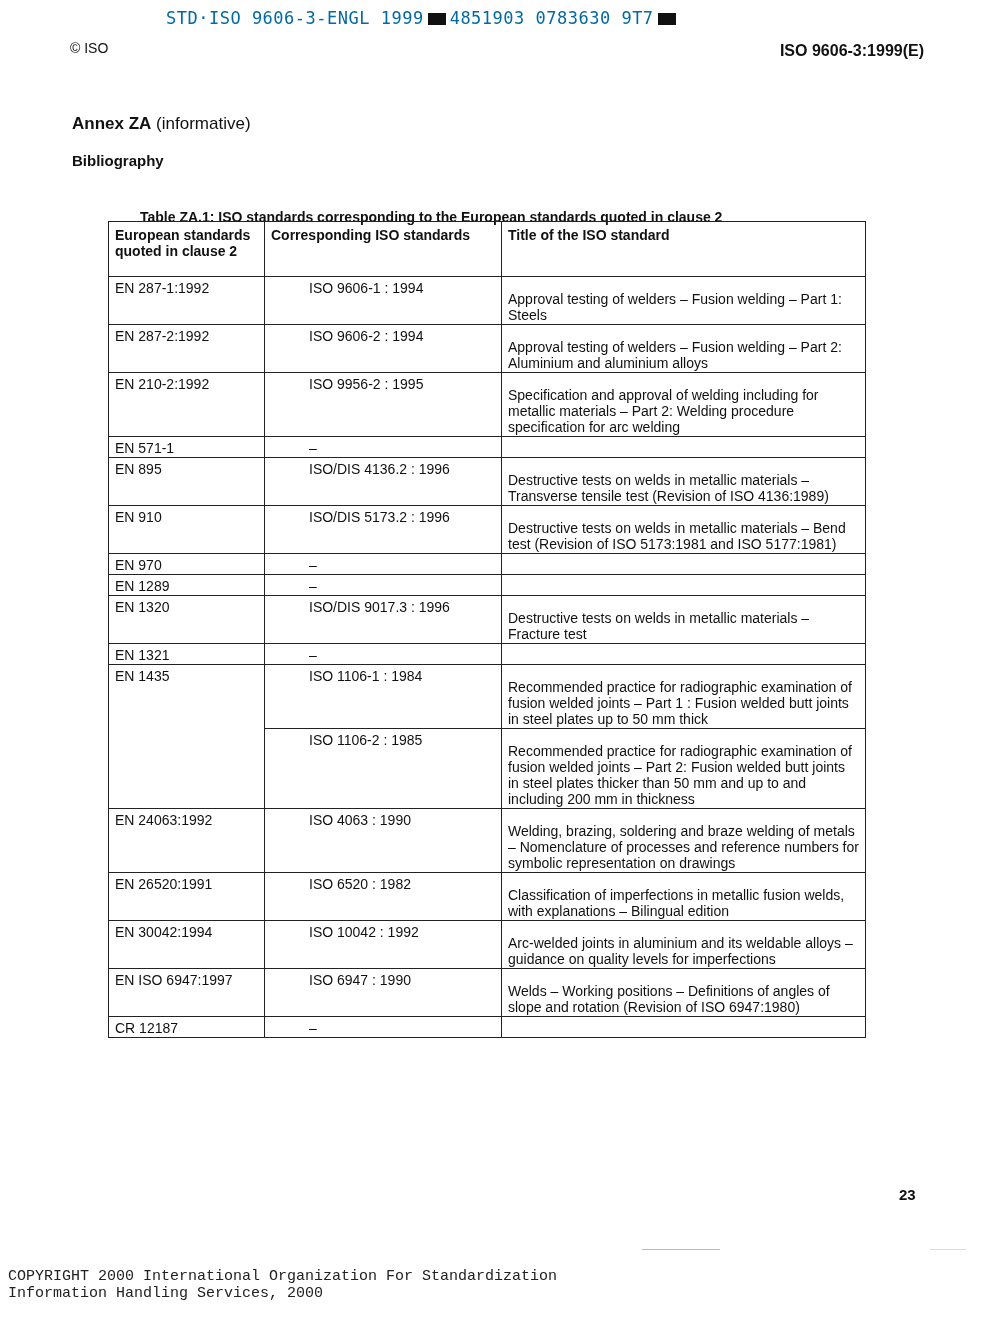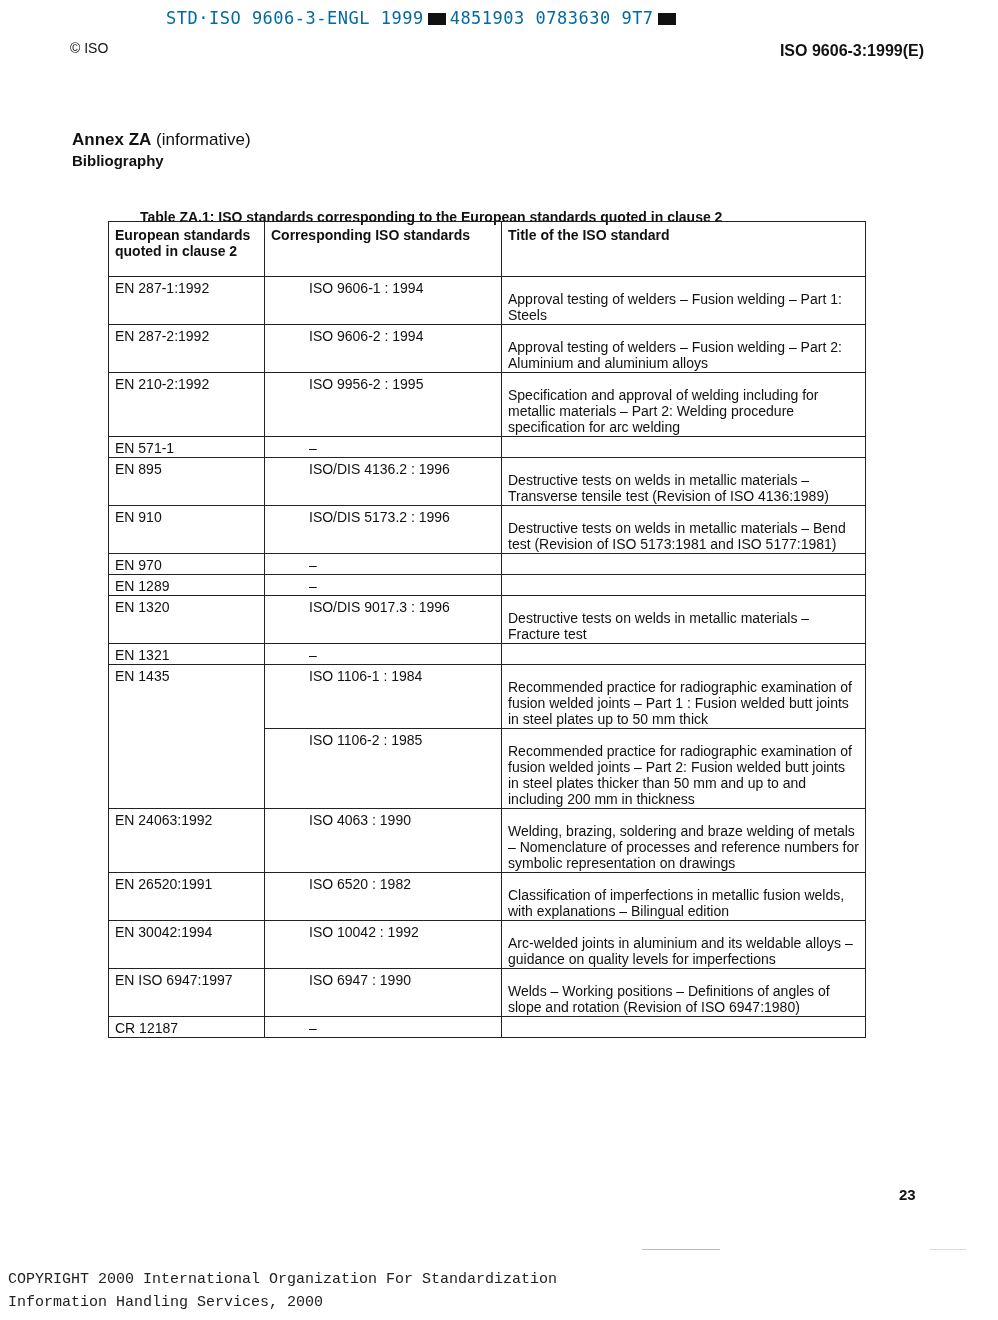--- a/index.html
+++ b/index.html
@@ -8,21 +8,21 @@
       font-family: "Liberation Sans", sans-serif; color: #111;
     }
     .scanline {
       position: absolute; left: 166px; top: 8px;
       font-family: "DejaVu Sans Mono", monospace; font-size: 17px; letter-spacing: 0.5px;
       color: #0369a1; white-space: pre;
     }
     .scanline .blk { display: inline-block; width: 18px; height: 12px; background: #111; vertical-align: middle; margin: 0 4px; }
     .hdr-left { position: absolute; left: 70px; top: 40px; font-size: 14px; }
     .hdr-right { position: absolute; right: 74px; top: 42px; font-size: 16px; font-weight: bold; }
-    .annex { position: absolute; left: 72px; top: 114px; font-size: 17px; margin-top: 16px; }
+    .annex { position: absolute; left: 72px; top: 114px; font-size: 17px; }
     .annex b { font-weight: bold; }
     .biblio { position: absolute; left: 72px; top: 152px; font-size: 15px; font-weight: bold; }
     .caption { position: absolute; left: 140px; top: 189px; font-size: 14px; font-weight: bold; margin-top: 20px; }
 
     table.std {
       position: absolute; left: 68px; top: 221px; width: 758px;
       border-collapse: collapse; font-size: 14px; line-height: 16px; margin-left: 40px;
     }
     table.std td, table.std th {
       border: 1.5px solid #222; vertical-align: top; text-align: left;
@@ -32,21 +32,21 @@
     table.std td.c1 { width: 143px; }
     table.std td.c2 { width: 186px; padding-left: 44px; }
     table.std td.c3 { }
     table.std td.c3 { padding-top: 14px; }
 
     .pagenum { position: absolute; left: 899px; top: 1186px; font-size: 15px; font-weight: bold; }
     .faint1 { position: absolute; left: 642px; top: 1249px; width: 78px; height: 1px; background: #bbb; }
     .faint2 { position: absolute; left: 930px; top: 1249px; width: 36px; height: 1px; background: #ddd; }
     .copyright {
       position: absolute; left: 8px; top: 1268px;
-      font-family: "Liberation Mono", monospace; font-size: 15px; line-height: 23px; color: #222;
+      font-family: "Liberation Mono", monospace; font-size: 15px; line-height: 17px; color: #222;
       white-space: pre;
     }
   </style>
 </head>
 <body>
 
 <div class="scanline"><span>STD·ISO 9606-3-ENGL 1999</span><span class="blk"></span><span>4851903 0783630 9T7</span><span class="blk"></span></div>
 
 <div class="hdr-left">© ISO</div>
 <div class="hdr-right">ISO 9606-3:1999(E)</div>

